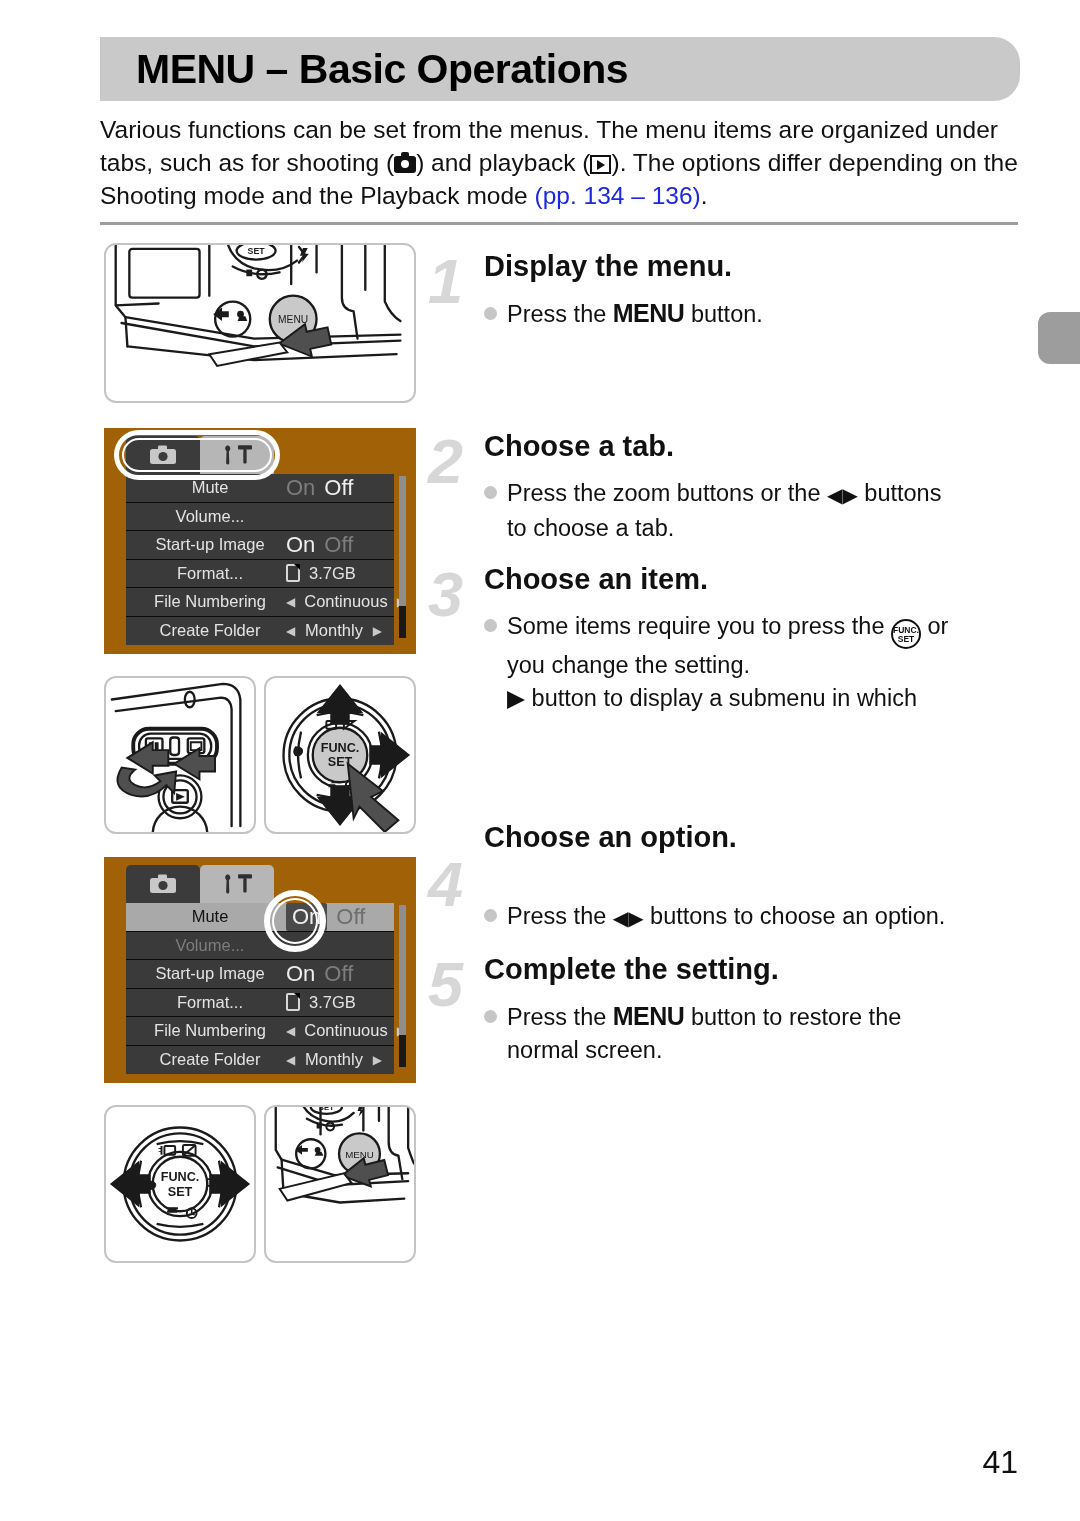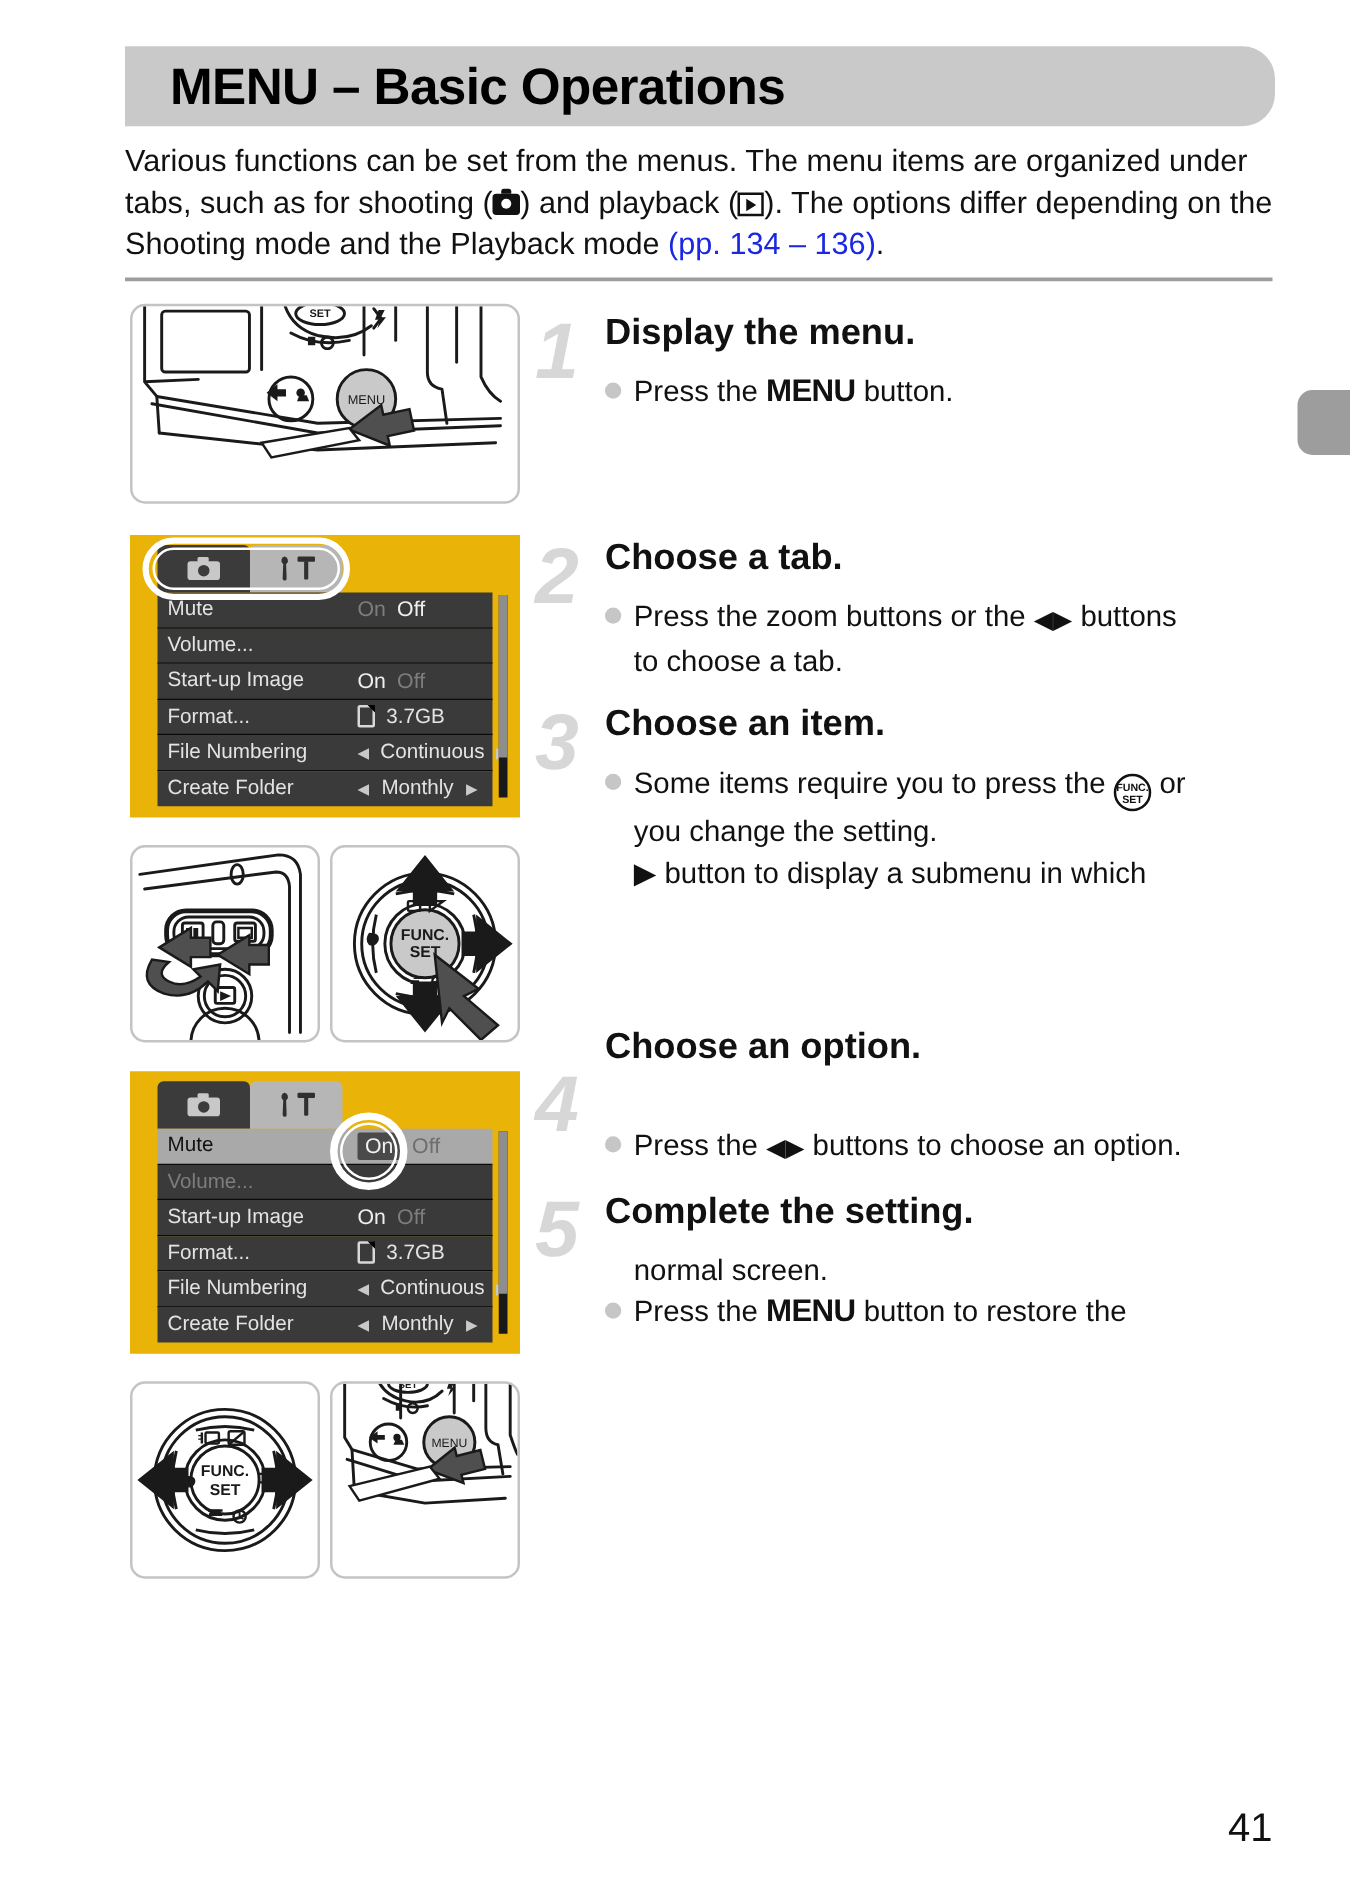--- a/index.html
+++ b/index.html
@@ -76,23 +76,24 @@
     border: 2px solid #c4c4c4;
     border-radius: 12px;
     box-sizing: border-box;
     overflow: hidden;
   }
   .fig svg { display: block; width: 100%; height: 100%; }
 
   
   .lcd {
     position: absolute;
-    background: #eab308;
+    background: #a16207;
     box-sizing: border-box;
     overflow: hidden;
+    text-align: center;
   }
   .lcd-tabs {
     position: absolute;
     left: 22px;
     top: 8px;
     display: flex;
     height: 38px;
   }
   .lcd-tab {
     width: 74px;
@@ -125,21 +126,21 @@
   .lcd-row.highlight { background: #a9a9a9; color: #121212; }
   .lcd-row.dim       { color: #7d7d7d; }
   .row-label { flex: 0 0 auto; width: 152px; }
   .row-value {
     flex: 1 1 auto;
     display: flex;
     align-items: center;
     justify-content: flex-start;
     gap: 9px;
   }
-  .opt-on, .opt-off { font-size: 17px; }
+  .opt-on, .opt-off { font-size: 22px; }
   .opt-dim { color: #7d7d7d; }
   .opt-bright { color: #eeeeee; }
   .opt-sel-box {
     background: #4a4a4a;
     color: #f0f0f0;
     padding: 1px 6px;
     border-radius: 2px;
   }
   .arrow-l, .arrow-r { color: #c9c9c9; font-size: 12px; }
   .row-value.spread { justify-content: space-between; padding-right: 8px; }
@@ -650,17 +651,17 @@
 
 <div class="step-num" style="left:428px; top:853px;">4</div>
 <div class="step-title" style="left:484px; top:821px;">Choose an option.</div>
 <div class="step-body" style="left:484px; top:900px; width:545px;">
   <span class="bline"><span class="bullet"></span><span>Press the </span><span class="tri-l">◀▶</span><span> buttons to choose an option.</span></span>
 </div>
 
 <div class="step-num" style="left:428px; top:953px;">5</div>
 <div class="step-title" style="left:484px; top:953px;">Complete the setting.</div>
 <div class="step-body" style="left:484px; top:1000px; width:545px;">
+  <span class="bline"><span class="bullet"></span><span>Press the </span><span class="menu-word">MENU</span><span> button to restore the</span></span>
   <span class="bline indent">normal screen.</span>
-  <span class="bline"><span class="bullet"></span><span>Press the </span><span class="menu-word">MENU</span><span> button to restore the</span></span>
 </div>
 
 <div class="page-num">41</div>
 
 </body></html>

